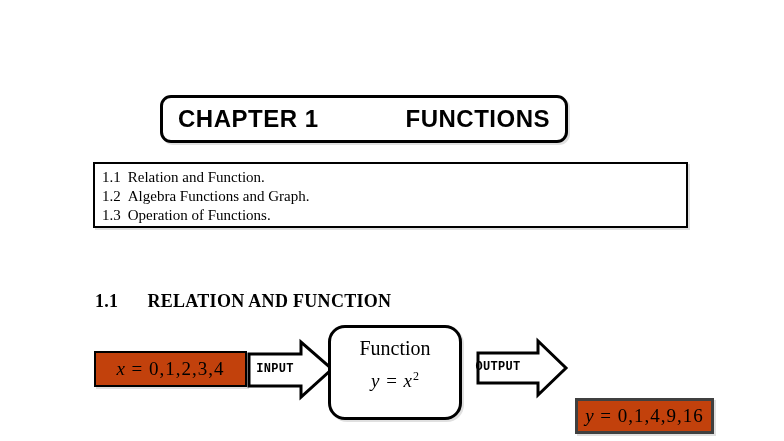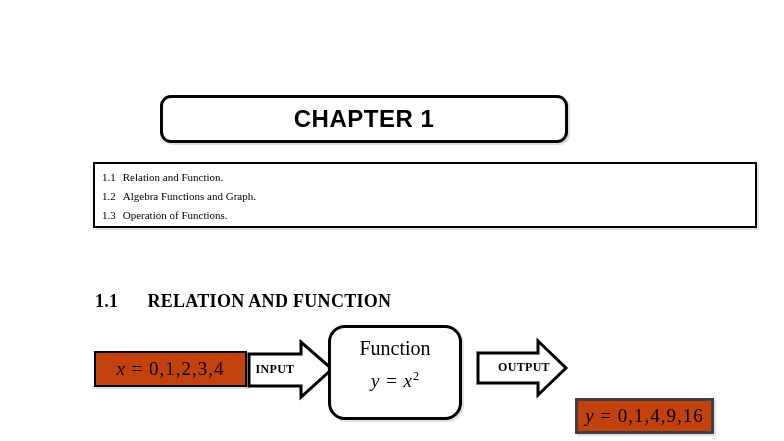--- a/index.html
+++ b/index.html
@@ -30,26 +30,26 @@
     font-family: "Liberation Sans", sans-serif;
     font-weight: bold;
     font-size: 24px;
     letter-spacing: 0.5px;
   }
 
   
   .toc-box {
     position: absolute;
     left: 93px; top: 162px;
-    width: 664px; height: 66px;
+    width: 595px; height: 66px;
     border: 2px solid #000;
     background: #fff;
     box-shadow: 2px 2px 0 rgba(0,0,0,0.12);
     padding: 4px 0 0 7px;
-    font-size: 11px;
+    font-size: 15px;
     line-height: 19px;
   }
   .toc-item .toc-num { margin-right: 7px; }
 
   
   .section-heading {
     position: absolute;
     left: 95px; top: 291px;
     font-weight: bold;
     font-size: 18px;
@@ -105,36 +105,37 @@
   
   .arrow-svg { position: absolute; overflow: visible; }
   .arrow-svg polygon {
     fill: #ffffff;
     stroke: #000000;
     stroke-width: 3;
     stroke-linejoin: miter;
   }
   .arrow-label {
     position: absolute;
-    font-family: Liberation Serif, serif;
+    font-family: Liberation Mono, monospace;
     font-weight: bold;
     font-size: 12px;
     letter-spacing: 0.3px;
     text-align: center;
   }
   .input-label  { left: 249px; top: 362px; width: 52px; }
-  .output-label { left: 494px; top: 360px; width: 60px; }
+  .output-label { left: 468px; top: 360px; width: 60px; }
 </style>
 </head>
 <body>
 
 <div class="page">
 
   <div class="title-box">
     <span>CHAPTER 1</span>
+    <span>FUNCTIONS</span>
   </div>
 
   <div class="toc-box">
     <div class="toc-item">
       <span class="toc-num">1.1</span><span>Relation and Function.</span>
     </div>
     <div class="toc-item">
       <span class="toc-num">1.2</span><span>Algebra Functions and Graph.</span>
     </div>
     <div class="toc-item">

